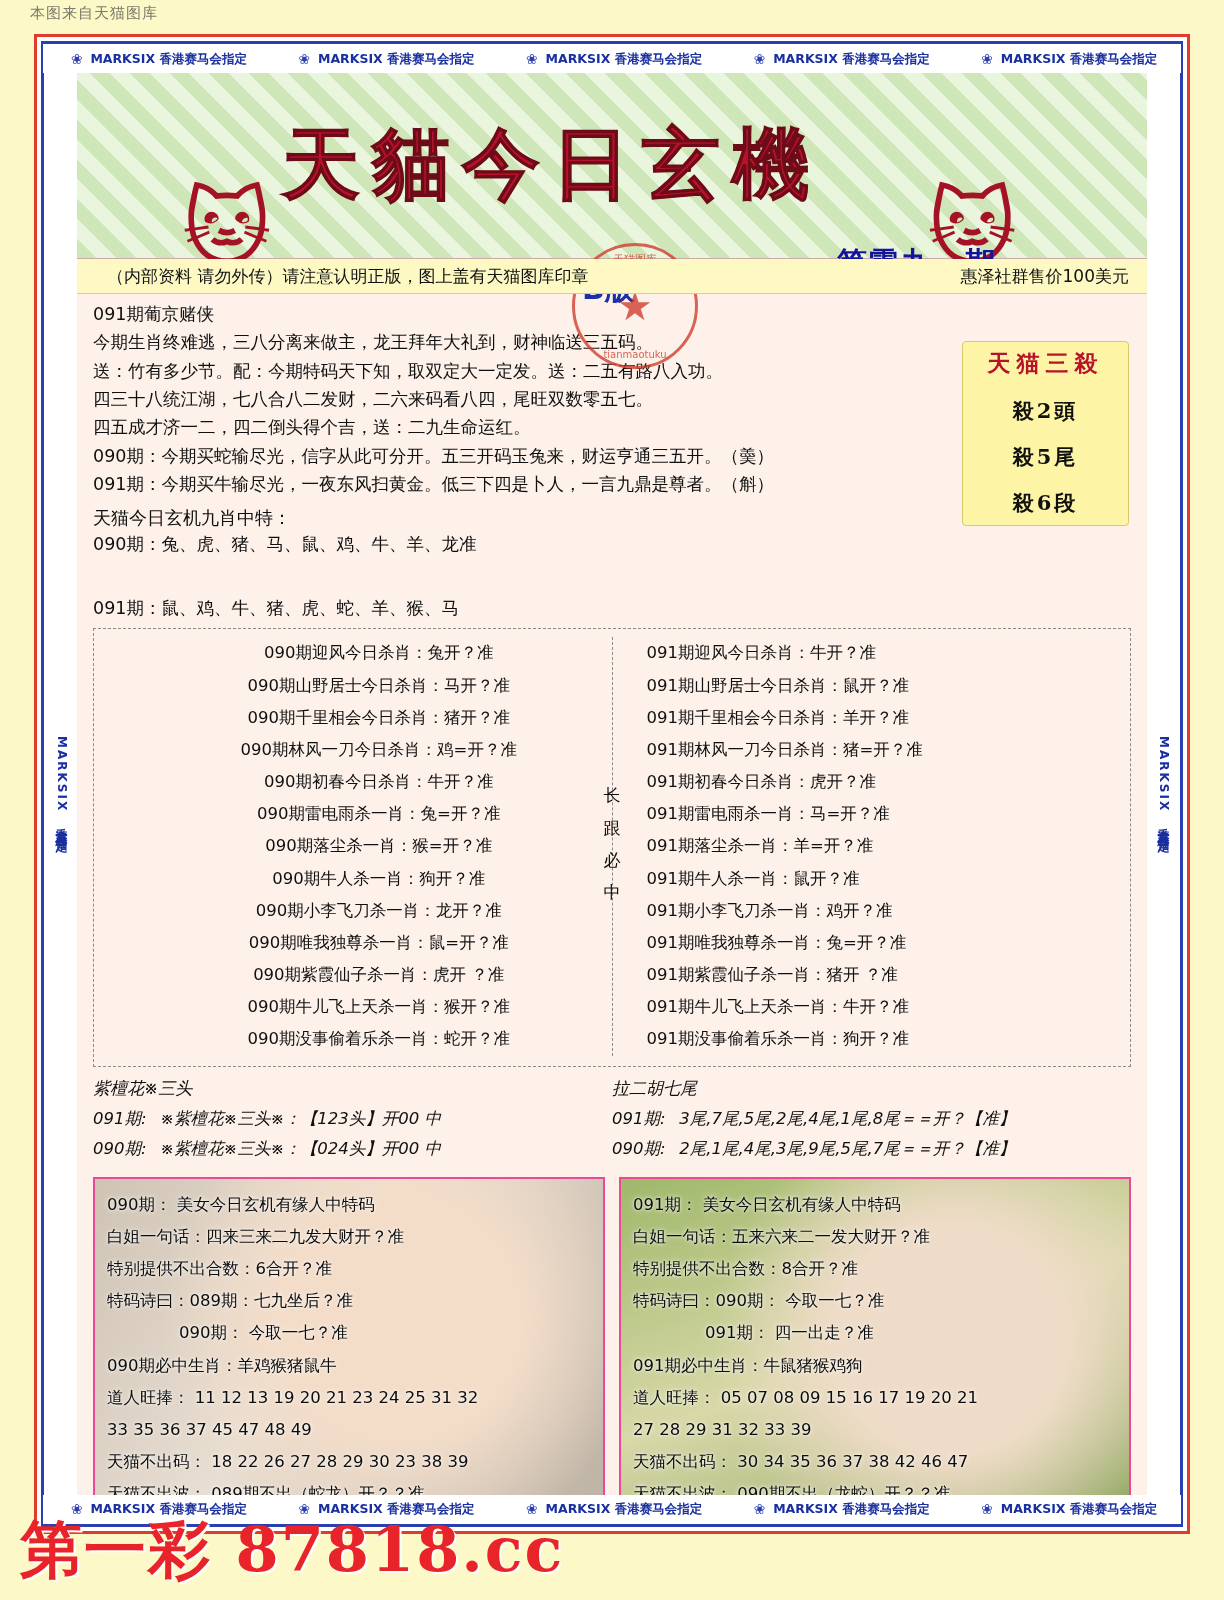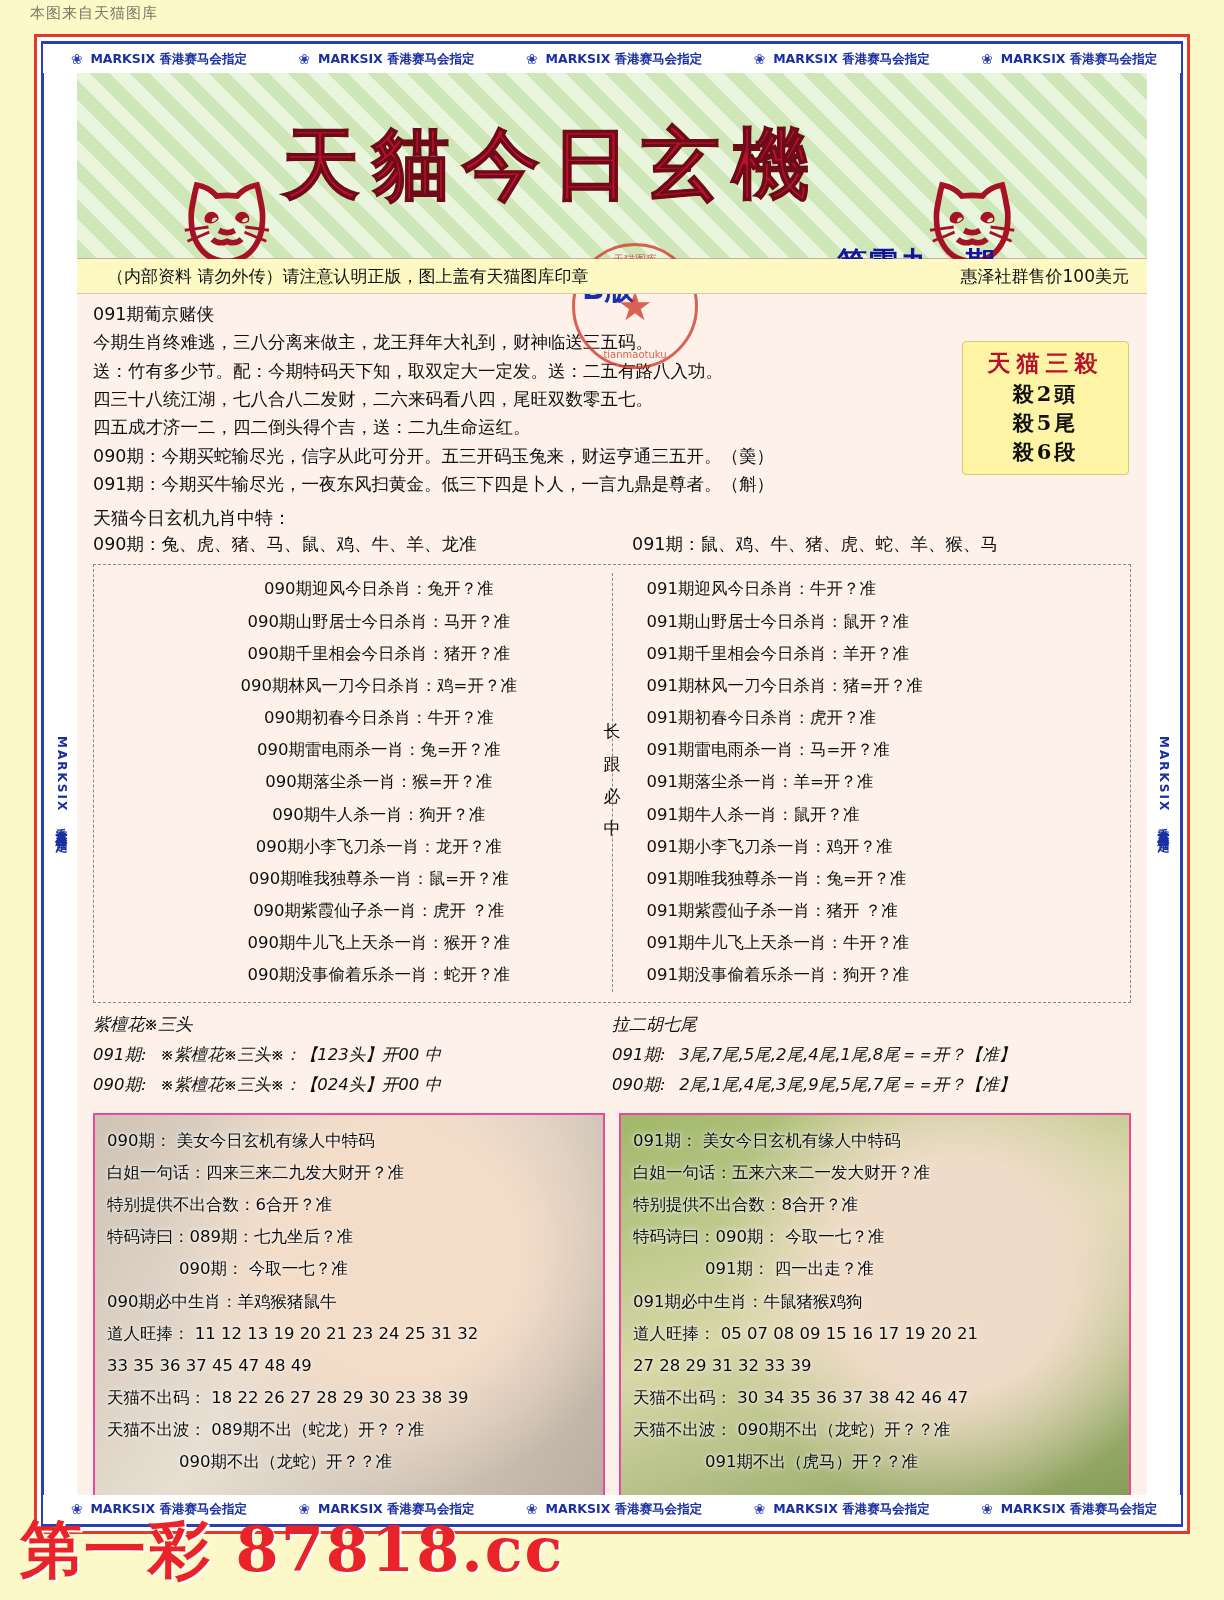--- a/index.html
+++ b/index.html
@@ -109,23 +109,23 @@
     padding:6px 16px 0 16px;font-size:17.5px;line-height:1.62;color:#101010;
   }
   .poem .ln{white-space:nowrap;}
   .sanssha{
     position:absolute;right:18px;top:268px;width:165px;
     background:#fdf4a6;border:1px solid #d9c96a;border-radius:4px;
     text-align:center;padding:6px 0 8px;
     font-family:"DejaVu Serif",serif;
   }
   .sanssha .t{font-size:23px;font-weight:bold;color:#b8122a;letter-spacing:6px;}
-  .sanssha .r{font-size:21px;font-weight:bold;color:#111;margin-top:1px;letter-spacing:3px;}
+  .sanssha .r{font-size:21px;font-weight:bold;color:#111;margin-top:18px;letter-spacing:3px;}
   .section-title{padding:8px 16px 2px;font-size:18px;color:#101010;}
-  .rowline{padding:0 16px;font-size:17.5px;color:#101010;display:flex;gap:40px;}
+  .rowline{padding:0 16px;font-size:17.5px;color:#101010;display:flex;gap:40px;flex-direction:column;}
   .rowline .col{flex:1;white-space:nowrap;}
   
   .dash-wrap{
     margin:8px 16px 0;border:1px dashed #8a8a8a;
     display:flex;position:relative;padding:8px 0 10px;
   }
   .dash-col{flex:1;}
   .dash-col.left{border-right:1px dashed #8a8a8a;text-align:center;}
   .dash-col .line{
     font-size:16.5px;color:#101010;line-height:1.95;padding-left:52px;white-space:nowrap;

